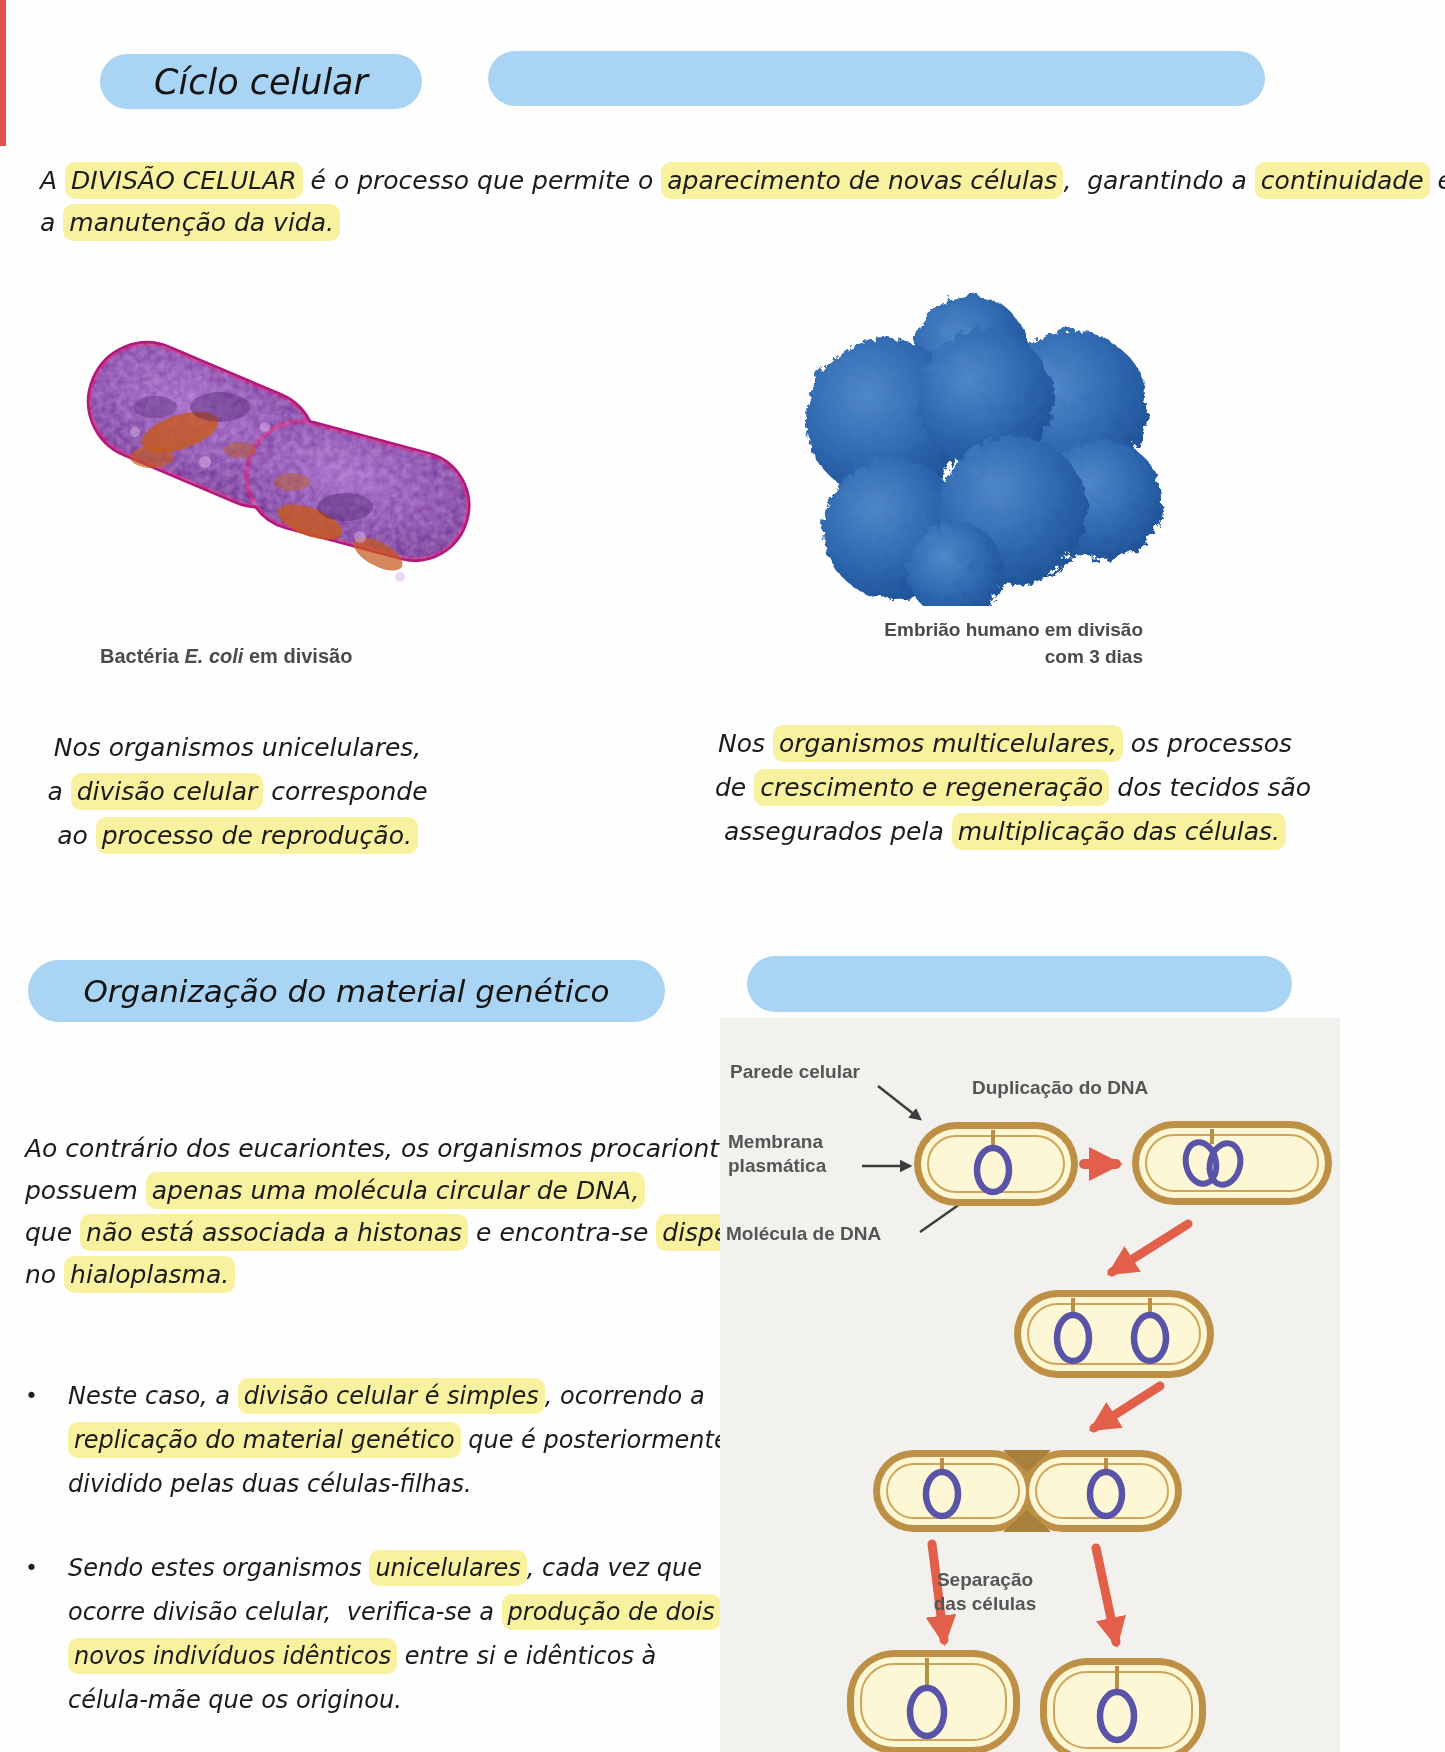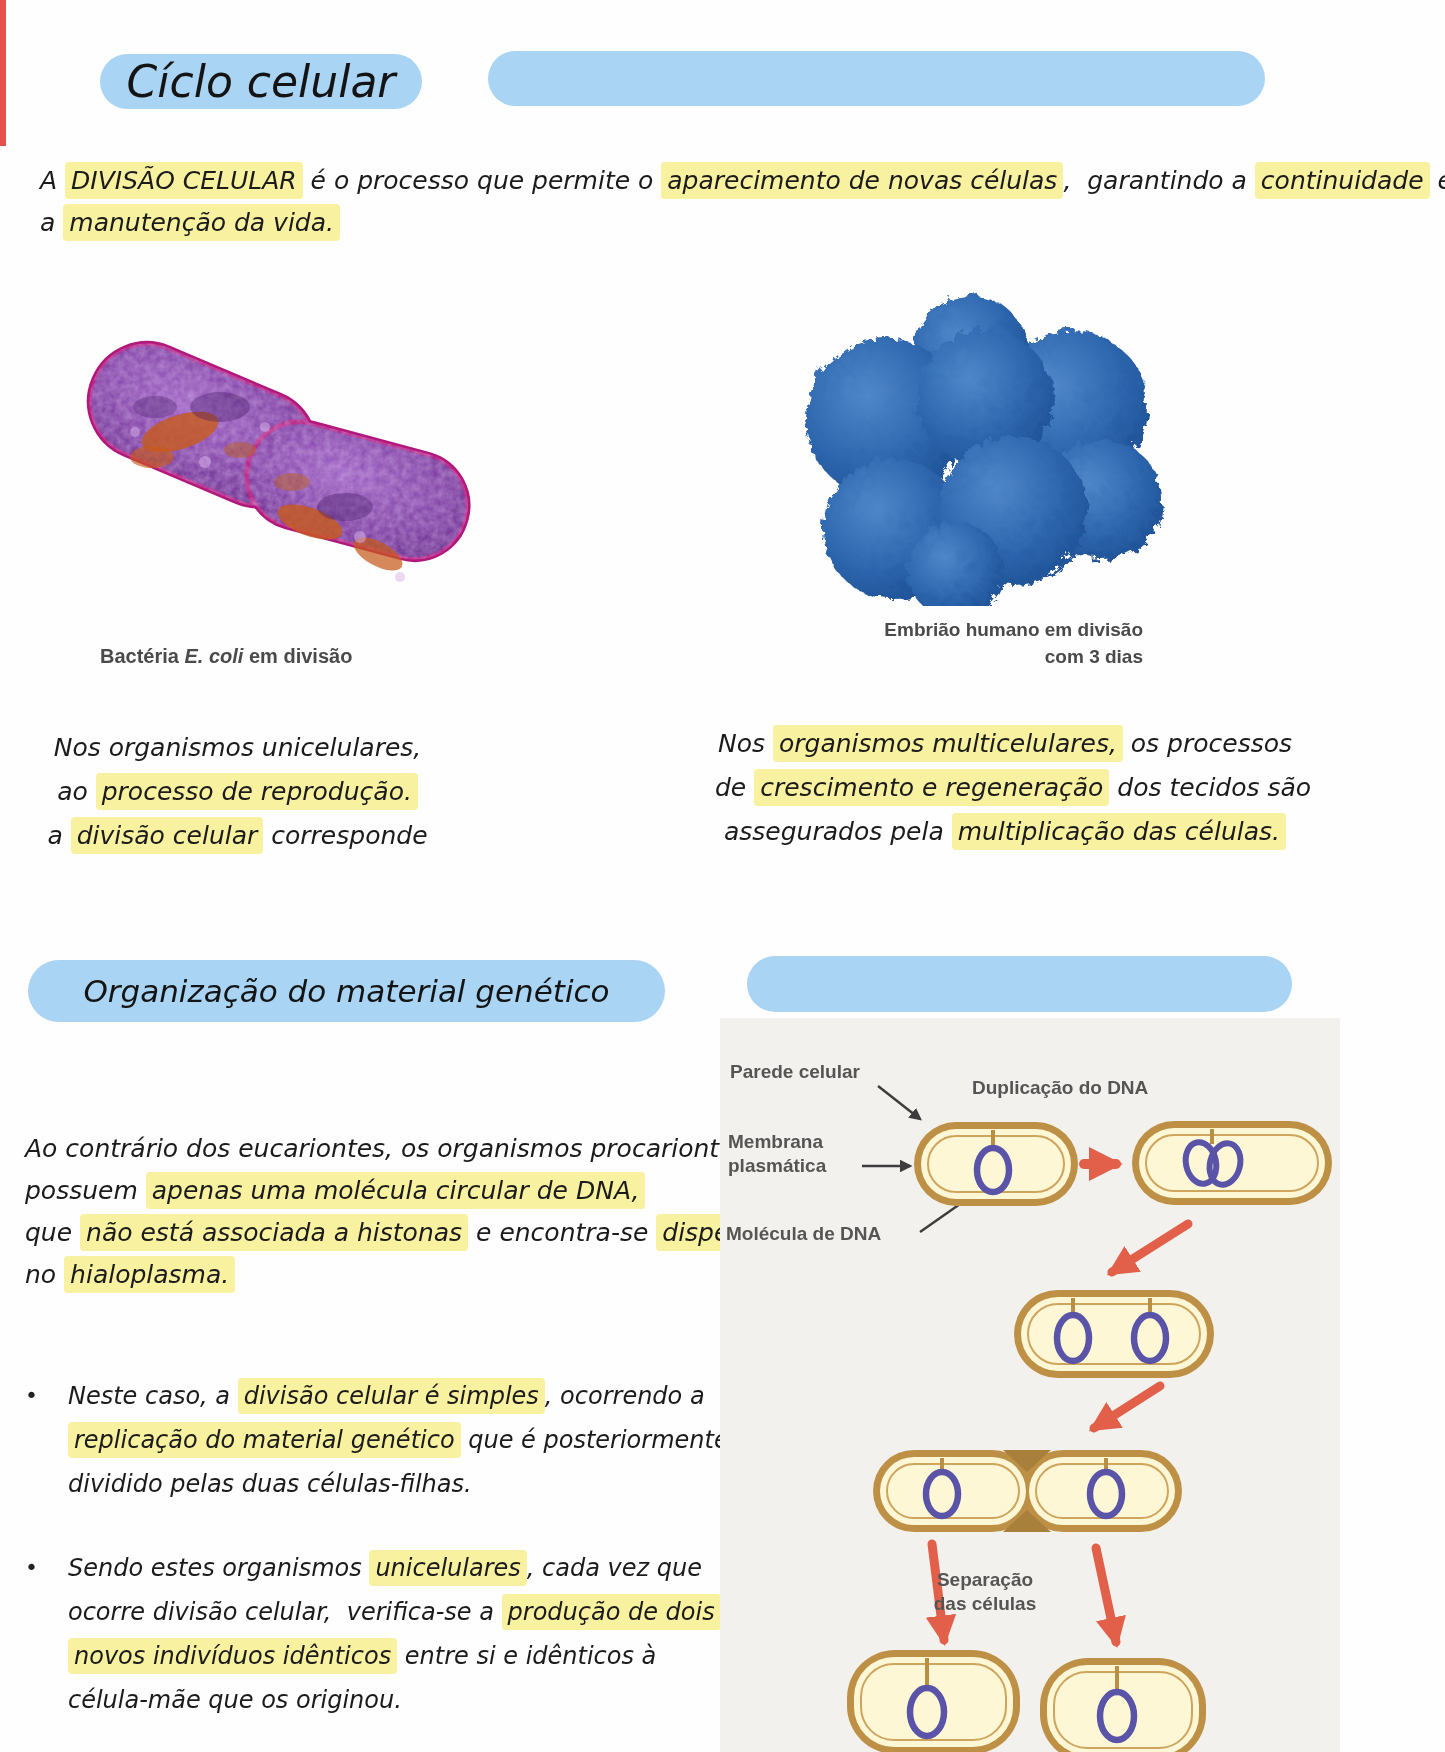--- a/index.html
+++ b/index.html
@@ -8,29 +8,29 @@
     --membrane:#cfa45c; --dna:#5a54a8; --panel:#f3f1ee; --edge:#e4504c;
   }
   html,body{margin:0;padding:0;background:#ffffff;}
   .page{position:relative;width:1445px;height:1752px;background:#fefefe;overflow:hidden;
         font-family:"DejaVu Sans",sans-serif;color:var(--ink);}
   .red-edge{position:absolute;left:0;top:0;width:6px;height:146px;background:var(--edge);}
   .pill{position:absolute;background:var(--pill);border-radius:32px;}
   .pill-text{display:flex;align-items:center;justify-content:center;width:100%;height:100%;
              font-style:italic;font-weight:500;color:#141414;}
   .title-pill{left:100px;top:54px;width:322px;height:55px;}
-  .title-pill .pill-text{font-size:44px;font-style:italic;}
+  .title-pill .pill-text{font-size:35px;font-style:italic;}
   .empty-pill-1{left:488px;top:51px;width:777px;height:55px;}
   .section-pill{left:28px;top:960px;width:637px;height:62px;}
   .section-pill .pill-text{font-size:31px;}
   .empty-pill-2{left:747px;top:956px;width:545px;height:56px;}
   .hand{font-style:italic;color:var(--ink);}
   .textblock{position:absolute;}
   .line{white-space:nowrap;}
-  .hl{background:var(--highlight);border-radius:4px;padding:4px 6px;margin-top:26px;}
+  .hl{background:var(--highlight);border-radius:10px;padding:4px 6px;margin-top:26px;}
   .it{font-style:italic;}
   .intro{left:40px;top:160px;font-size:25px;line-height:42px;}
   .caption{position:absolute;font-family:"Liberation Sans",sans-serif;font-weight:bold;
            color:var(--caption);font-style:normal;}
   .caption-bacteria{left:100px;top:645px;font-size:20px;}
   .caption-embryo{left:843px;top:616px;width:300px;font-size:19px;line-height:27px;text-align:right;}
   .block-uni{left:40px;top:726px;width:395px;text-align:center;font-size:25px;line-height:44px;}
   .block-multi{left:715px;top:722px;width:580px;text-align:center;font-size:25px;line-height:44px;}
   .para-prok{left:25px;top:1128px;width:680px;font-size:25px;line-height:42px;}
   .bullet{position:absolute;display:flex;gap:30px;font-size:24px;line-height:44px;}
@@ -135,22 +135,22 @@
       </g>
     </svg>
   </div>
   <div class="caption caption-embryo">
     <div>Embrião humano em divisão</div>
     <div>com 3 dias</div>
   </div>
 
   <div class="textblock block-uni hand">
     <div class="line"><span>Nos organismos unicelulares,</span></div>
+    <div class="line"><span>a </span><span class="hl">divisão celular</span><span> corresponde</span></div>
     <div class="line"><span>ao </span><span class="hl">processo de reprodução.</span></div>
-    <div class="line"><span>a </span><span class="hl">divisão celular</span><span> corresponde</span></div>
   </div>
   <div class="textblock block-multi hand">
     <div class="line"><span>Nos </span><span class="hl">organismos multicelulares,</span><span> os processos</span></div>
     <div class="line"><span>de </span><span class="hl">crescimento e regeneração</span><span> dos tecidos são</span></div>
     <div class="line"><span>assegurados pela </span><span class="hl">multiplicação das células.</span></div>
   </div>
 
   <div class="pill section-pill">
     <div class="pill-text">Organização do material genético</div>
   </div>

